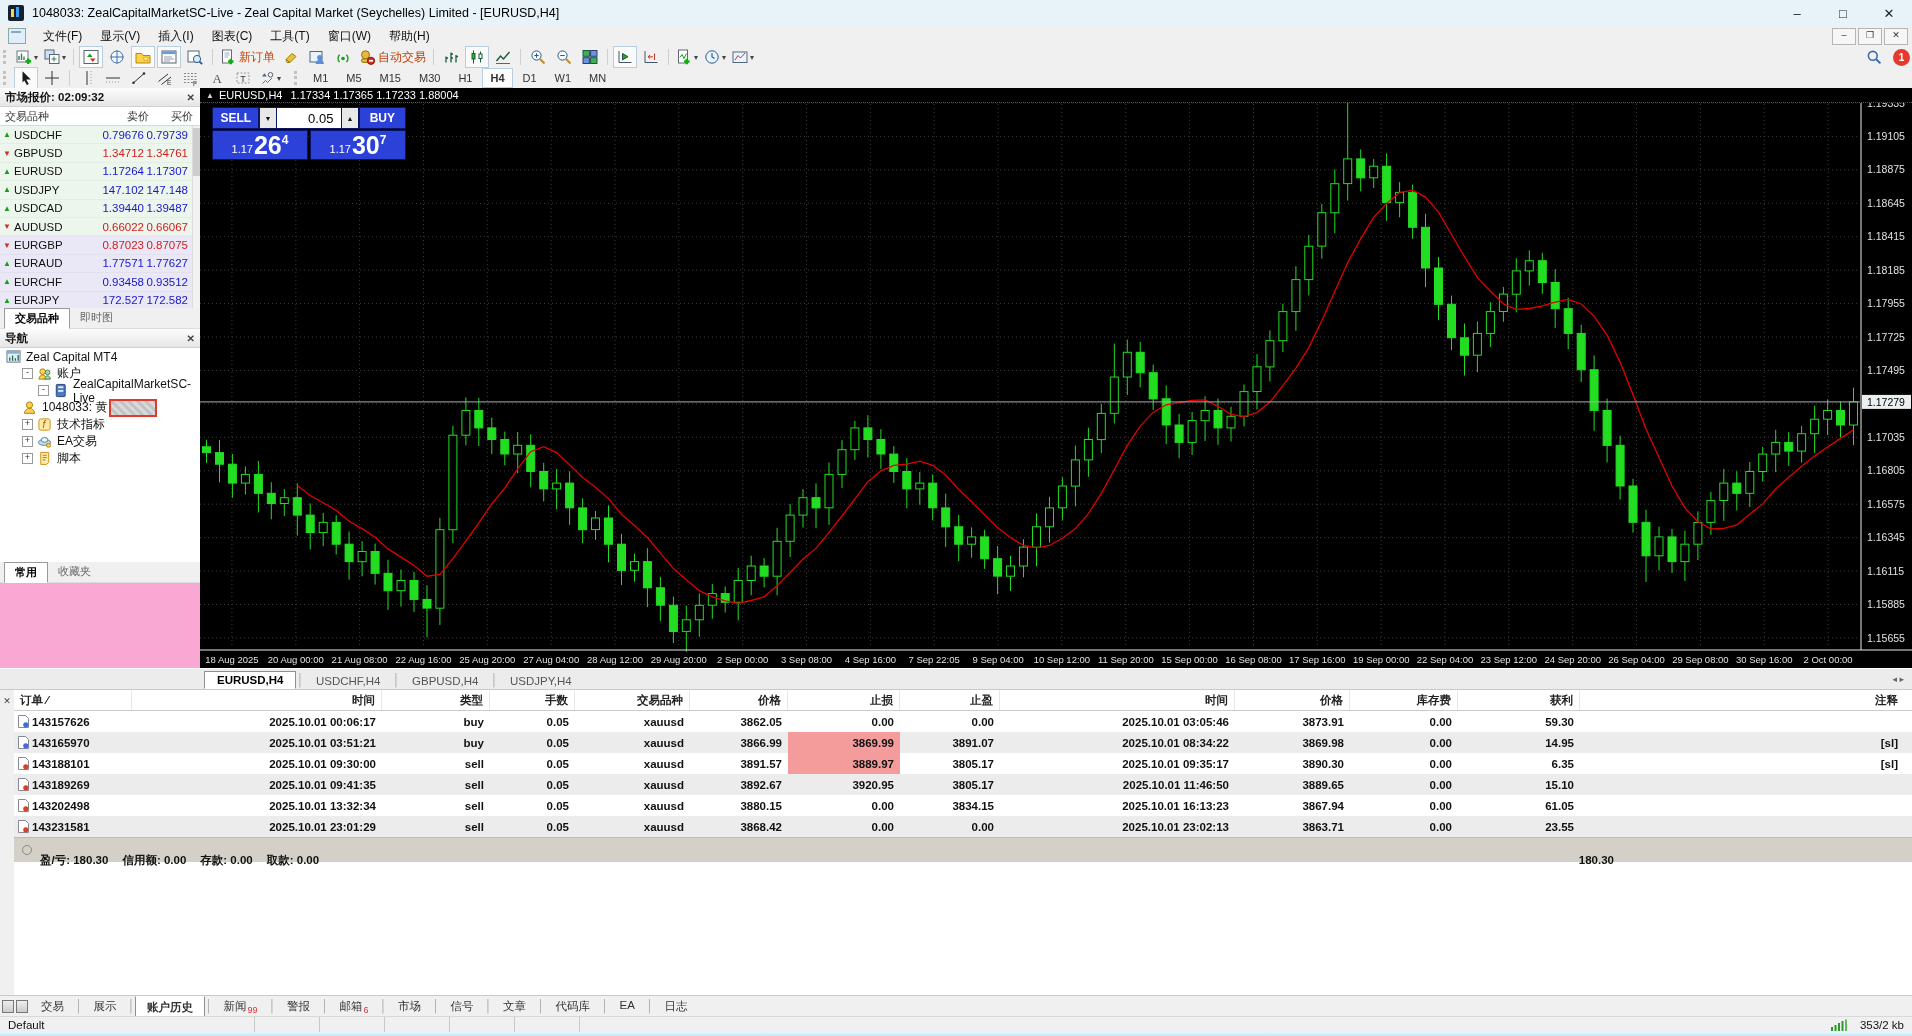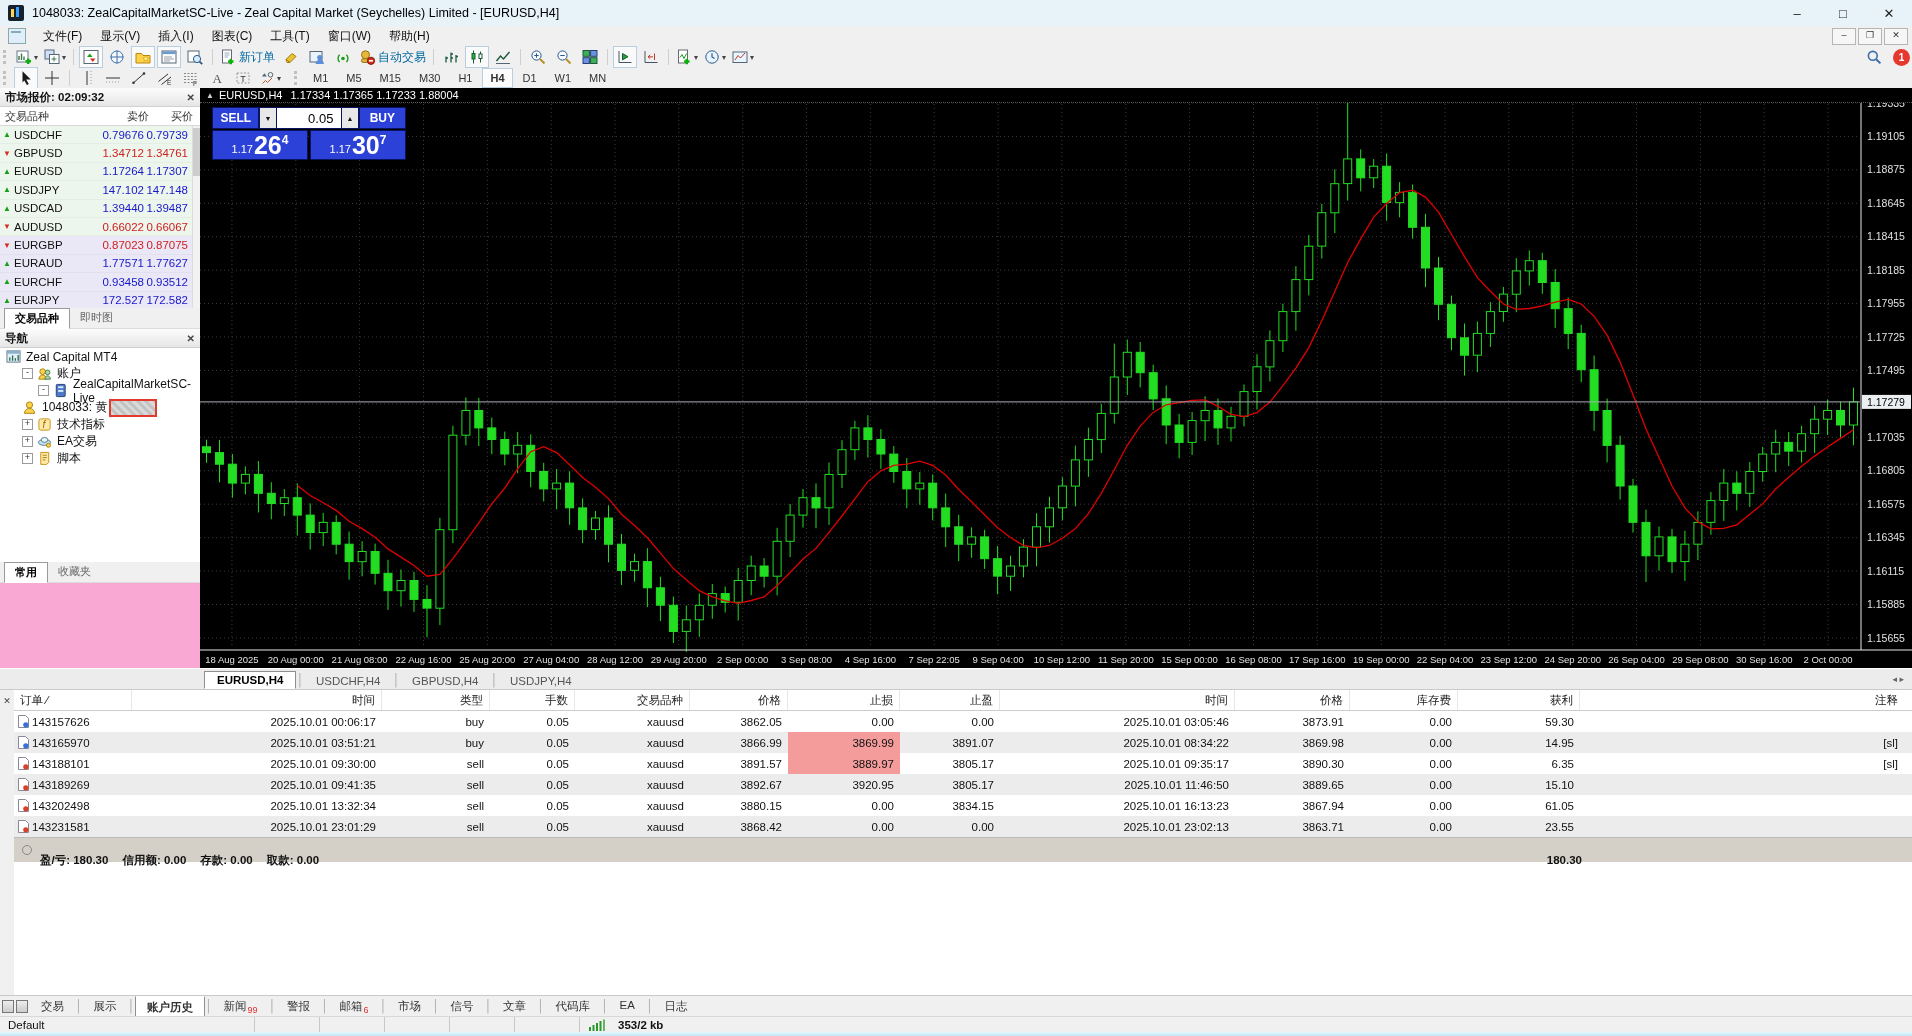--- a/index.html
+++ b/index.html
@@ -20,21 +20,21 @@
   #mdi-icon::before{content:"";position:absolute;left:2px;top:2px;width:10px;height:2px;background:#8ab;}
   .menu-item{padding:2px 9px;color:#111;}
   #mdi-controls{margin-left:auto;display:flex;gap:2px;margin-right:4px;}
   .mdi-btn{width:22px;height:15px;border:1px solid #b5b5b5;background:#f6f6f6;font-size:9px;line-height:13px;text-align:center;color:#333;}
   
   #toolbar1{left:0;top:46px;width:1912px;height:22px;background:#f0f0f0;display:flex;align-items:center;border-bottom:1px solid #e0e0e0;}
   #toolbar2{left:0;top:68px;width:1912px;height:20px;background:#f0f0f0;display:flex;align-items:center;border-bottom:1px solid #d6d6d6;}
   .tb-grip{width:3px;height:14px;border-left:3px dotted #c0c0c0;margin:0 4px 0 3px;}
   .tb-btn{height:20px;min-width:20px;display:flex;align-items:center;justify-content:center;margin:0 1px;border:1px solid transparent;padding:0 1px;}
   .tb-btn.pressed{background:#fafafa;border:1px solid #b9cede;}
-  .tb-btn .lbl{margin-left:3px;font-size:12px;color:#0369a1;}
+  .tb-btn .lbl{margin-left:3px;font-size:12px;color:#c2410c;}
   .tb-sep{width:1px;height:16px;background:#cfcfcf;margin:0 4px;}
   .caret{font-size:8px;color:#444;margin-left:2px;}
   .tf-btn{height:18px;padding:0 7px;display:flex;align-items:center;font-size:11px;color:#333;border:1px solid transparent;margin:0 1px;}
   .tf-btn.pressed{background:#fcfcfc;border:1px solid #b9cede;font-weight:bold;}
   #tb1-right{margin-left:auto;display:flex;align-items:center;margin-right:2px;}
   #notif-badge{width:17px;height:17px;border-radius:50%;background:#e53x;background:#e5392f;color:#fff;font-size:10px;font-weight:bold;display:flex;align-items:center;justify-content:center;margin-left:6px;}
   
   #left-col{left:0;top:88px;width:200px;height:602px;background:#f9a8d4;border-right:1px solid #d9d9d9;}
   .panel-title{height:18px;background:linear-gradient(#fcfcfc,#e6e6e6);border-bottom:1px solid #d0d0d0;display:flex;align-items:center;padding:0 5px;font-weight:bold;font-size:11.5px;}
   .panel-close{margin-left:auto;color:#444;font-size:10px;}
@@ -81,51 +81,51 @@
   .tw-tile .sup{font-size:12px;font-weight:bold;margin-bottom:11px;}
   
   #chart-tabs{left:0;top:668px;width:1912px;height:22px;background:#ececec;border-top:1px solid #fff;border-bottom:1px solid #c9c9c9;display:flex;align-items:flex-end;padding-left:204px;box-sizing:border-box;}
   .ctab{padding:2px 12px;font-size:11.5px;color:#555;}
   .ctab.active{background:#fff;border:1px solid #8f8f8f;border-bottom:1px solid #fff;color:#000;font-weight:bold;}
   .ctab-sep{color:#aaa;padding:2px 0;}
   #ctab-arrows{margin-left:auto;margin-right:8px;color:#666;font-size:9px;align-self:center;}
   
   #orders-strip{left:0;top:690px;width:14px;height:305px;background:#f0f0f0;border-right:1px solid #ddd;font-size:9px;color:#444;text-align:center;}
   #orders-panel{left:14px;top:690px;width:1898px;height:305px;background:#fff;}
-  .ogrid{display:grid;grid-template-columns:18px 100px 250px 108px 85px 115px 98px 112px 100px 235px 115px 108px 122px 1fr;align-items:center;}
+  .ogrid{display:grid;grid-template-columns:18px 100px 250px 108px 85px 115px 98px 112px 100px 235px 115px 108px 122px 1fr;align-items:center;font-weight:bold;}
   #orders-header{height:20px;border-bottom:1px solid #ccc;color:#222;font-size:11.5px;}
   #orders-header div{padding-right:6px;text-align:right;border-right:1px solid #e6e6e6;height:100%;display:flex;align-items:center;justify-content:flex-end;}
   #orders-header .h-ticket{grid-column:1/3;justify-content:flex-start;padding-left:6px;}
   #orders-header .h-comment{padding-right:14px;border-right:none;}
   .orow{height:21px;font-size:11.5px;}
   .orow:nth-child(even){background:#ececec;}
   .orow div{padding-right:6px;text-align:right;height:100%;display:flex;align-items:center;justify-content:flex-end;}
   .orow .c-icon{justify-content:center;padding-right:0;}
   .orow .c-ticket{justify-content:flex-start;}
   .orow .c-comment{padding-right:14px;}
   .sl-hit{background:#f49c9c;}
   #orders-footer{position:absolute;left:0;top:147px;width:100%;height:24px;background:#d4d0c8;border-top:1px solid #bbb;display:flex;align-items:center;font-size:11.5px;font-weight:bold;color:#111;}
   #orders-footer .dot{width:8px;height:8px;border:1.5px solid #8a8a8a;border-radius:50%;margin:0 8px 0 8px;}
   #orders-footer span{margin-right:14px;margin-top:20px;}
-  #footer-total{position:absolute;left:1452px;width:116px;text-align:right;}
+  #footer-total{position:absolute;left:1484px;width:116px;text-align:right;}
   
   #bottom-tabs{left:0;top:995px;width:1912px;height:21px;background:#f0f0f0;border-top:1px solid #c9c9c9;display:flex;align-items:flex-start;}
   #bt-grip{width:30px;height:100%;display:flex;align-items:center;justify-content:center;gap:2px;}
   .bt-grip-icon{width:10px;height:11px;border:1px solid #777;background:linear-gradient(#eee,#ccc);}
   .btab{padding:3px 11px;font-size:11.5px;color:#333;}
   .btab.active{background:#fff;border:1px solid #8f8f8f;border-top:1px solid #fff;font-weight:bold;}
   .btab-sep{color:#aaa;padding:3px 0;}
   .badge{color:#e03030;font-size:9px;vertical-align:sub;margin-left:1px;}
   
   #statusbar{left:0;top:1016px;width:1912px;height:16px;background:#f0f0f0;border-top:1px solid #d8d8d8;display:flex;align-items:center;font-size:11.5px;color:#111;}
   .sb-cell{height:100%;display:flex;align-items:center;border-right:1px solid #c8c8c8;padding:0 8px;box-sizing:border-box;}
   #sb-help{flex:0 0 1080px;}
   #sb-profile{flex:0 0 255px;}
   .sb-empty{flex:0 0 65px;}
-  #sb-conn{flex:1;gap:12px;border-right:none;font-weight:bold;}
+  #sb-conn{flex:1;justify-content:flex-end;gap:12px;border-right:none;}
   #taskbar-strip{left:0;top:1032px;width:1912px;height:4px;background:linear-gradient(#e8f7fd,#bfe7f6);}
   svg{display:block;}
 </style>
 </head>
 <body>
 
 <div id="titlebar" class="abs">
   <div id="app-logo"></div>
   <div id="title-text">1048033: ZealCapitalMarketSC-Live - Zeal Capital Market (Seychelles) Limited - [EURUSD,H4]</div>
   <div id="win-controls">

